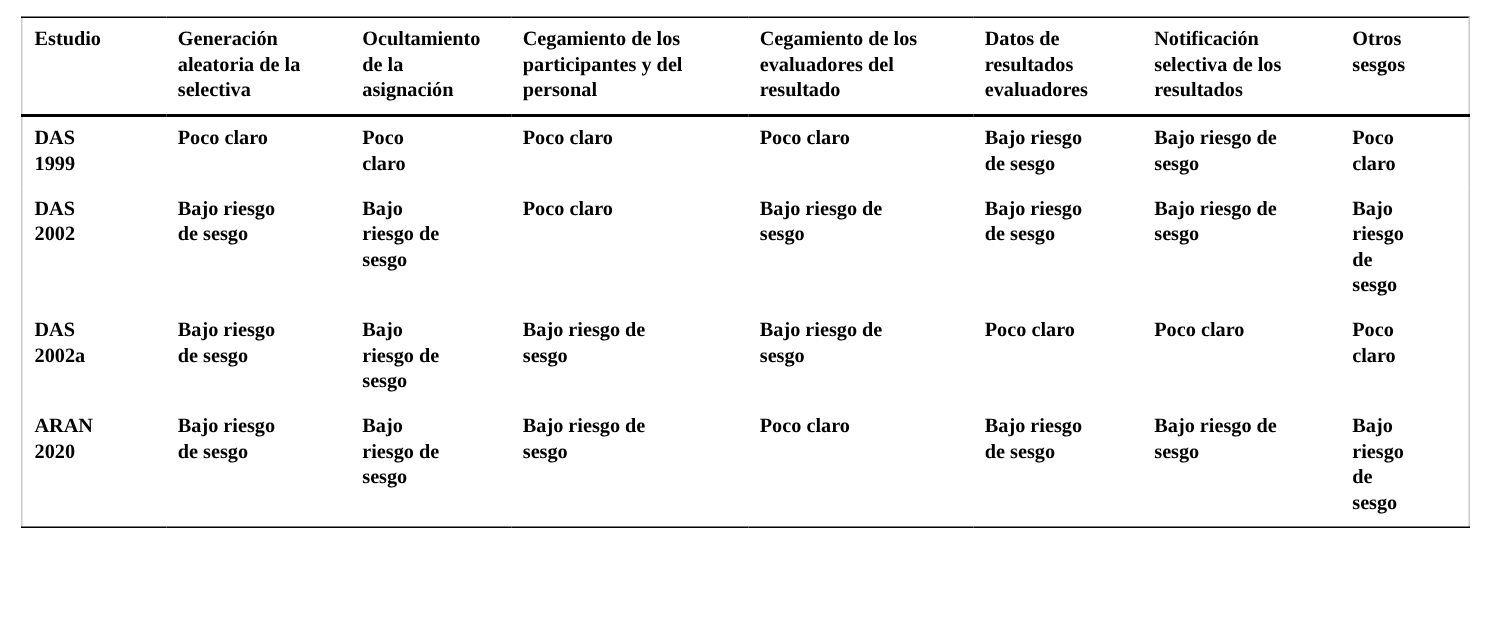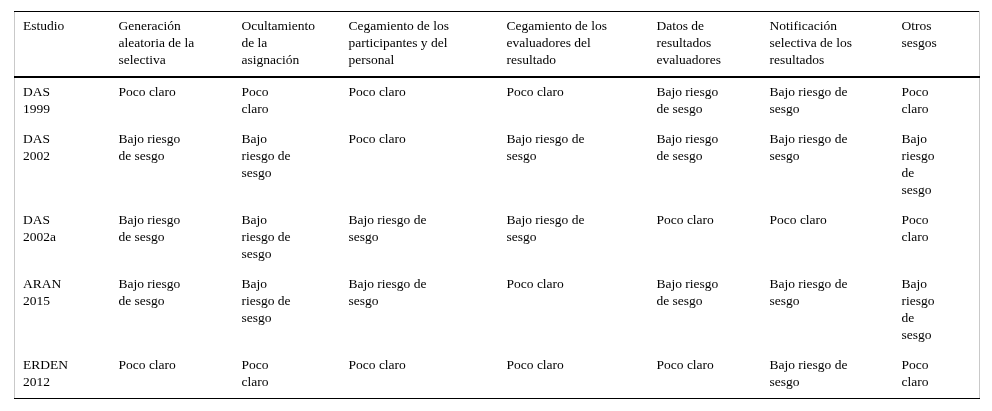--- a/index.html
+++ b/index.html
@@ -24,21 +24,21 @@
     border-top: 1.5px solid #000000;
     border-bottom: 1.5px solid #000000;
     border-left: 1px solid #c9c9c9;
     border-right: 1px solid #c9c9c9;
     background: #ffffff;
   }
   table.rob-table th,
   table.rob-table td {
     text-align: left;
     vertical-align: top;
-    font-weight: normal;
+    font-weight: bold;
     font-size: 13.5px;
     line-height: 17px;
     padding: 5px 8px 8px 8px;
     white-space: pre-line;
     overflow: hidden;
     margin-top: 34px;
   }
   table.rob-table thead th {
     border-bottom: 2px solid #000000;
   }
@@ -140,47 +140,33 @@
 sesgo</td>
         <td>Bajo riesgo de
 sesgo</td>
         <td>Poco claro</td>
         <td>Poco claro</td>
         <td>Poco
 claro</td>
       </tr>
       <tr>
         <td>ARAN
-2015</td>
+2020</td>
         <td>Bajo riesgo
 de sesgo</td>
         <td>Bajo
 riesgo de
 sesgo</td>
         <td>Bajo riesgo de
 sesgo</td>
         <td>Poco claro</td>
         <td>Bajo riesgo
 de sesgo</td>
         <td>Bajo riesgo de
 sesgo</td>
         <td>Bajo
 riesgo
 de
 sesgo</td>
       </tr>
-      <tr>
-        <td>ERDEN
-2012</td>
-        <td>Poco claro</td>
-        <td>Poco
-claro</td>
-        <td>Poco claro</td>
-        <td>Poco claro</td>
-        <td>Poco claro</td>
-        <td>Bajo riesgo de
-sesgo</td>
-        <td>Poco
-claro</td>
-      </tr>
     </tbody>
   </table>
 </div>
 
 </body></html>

